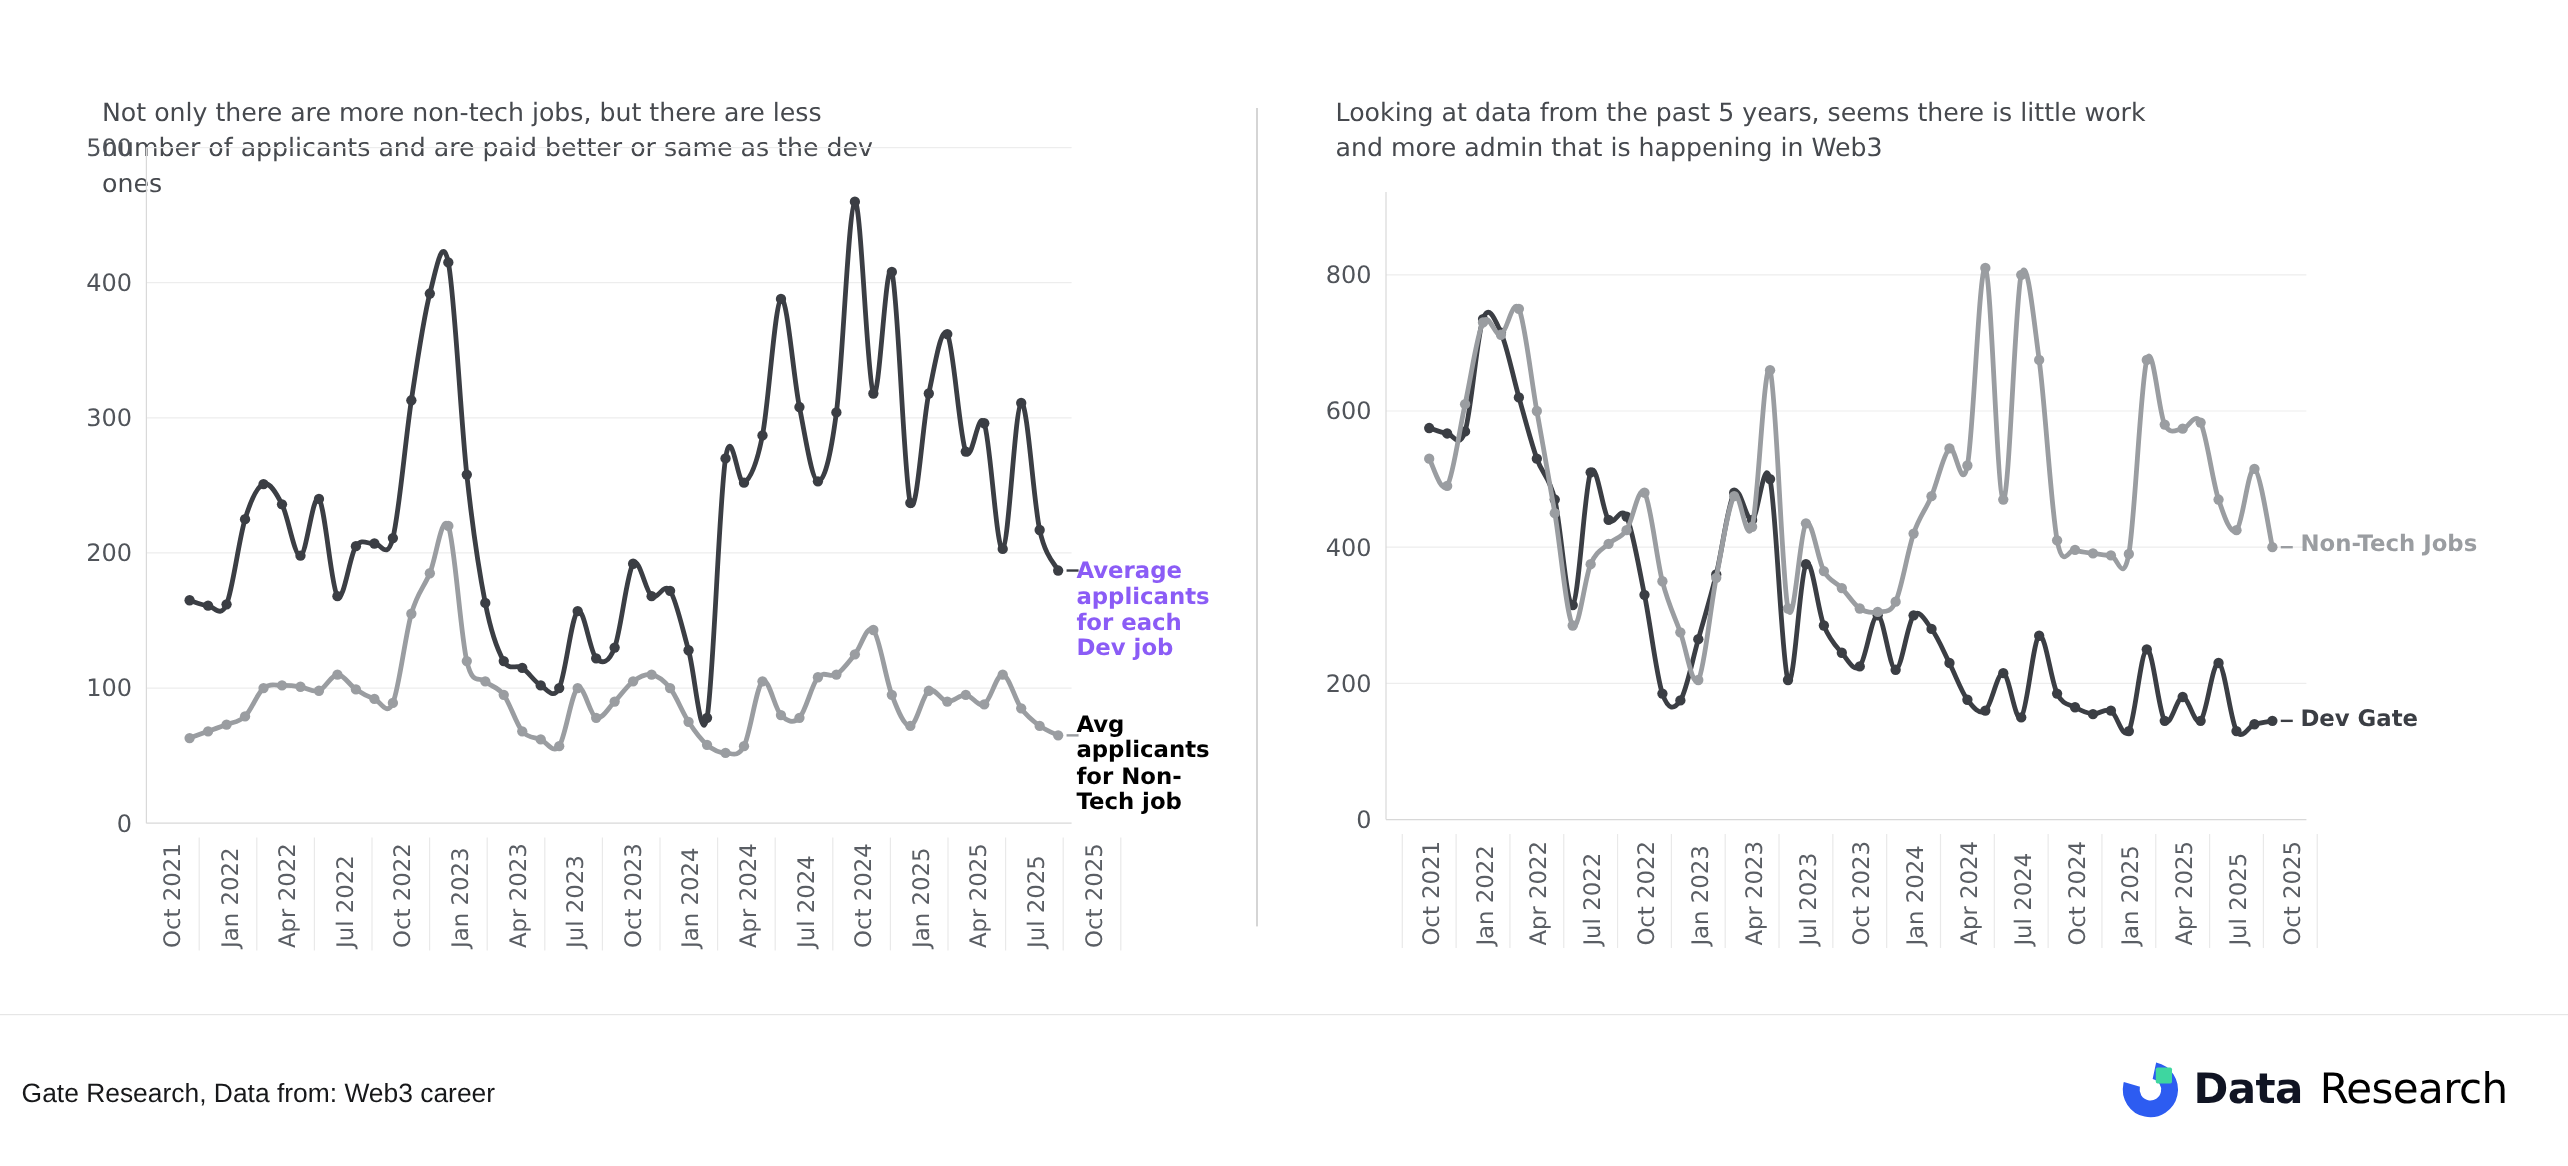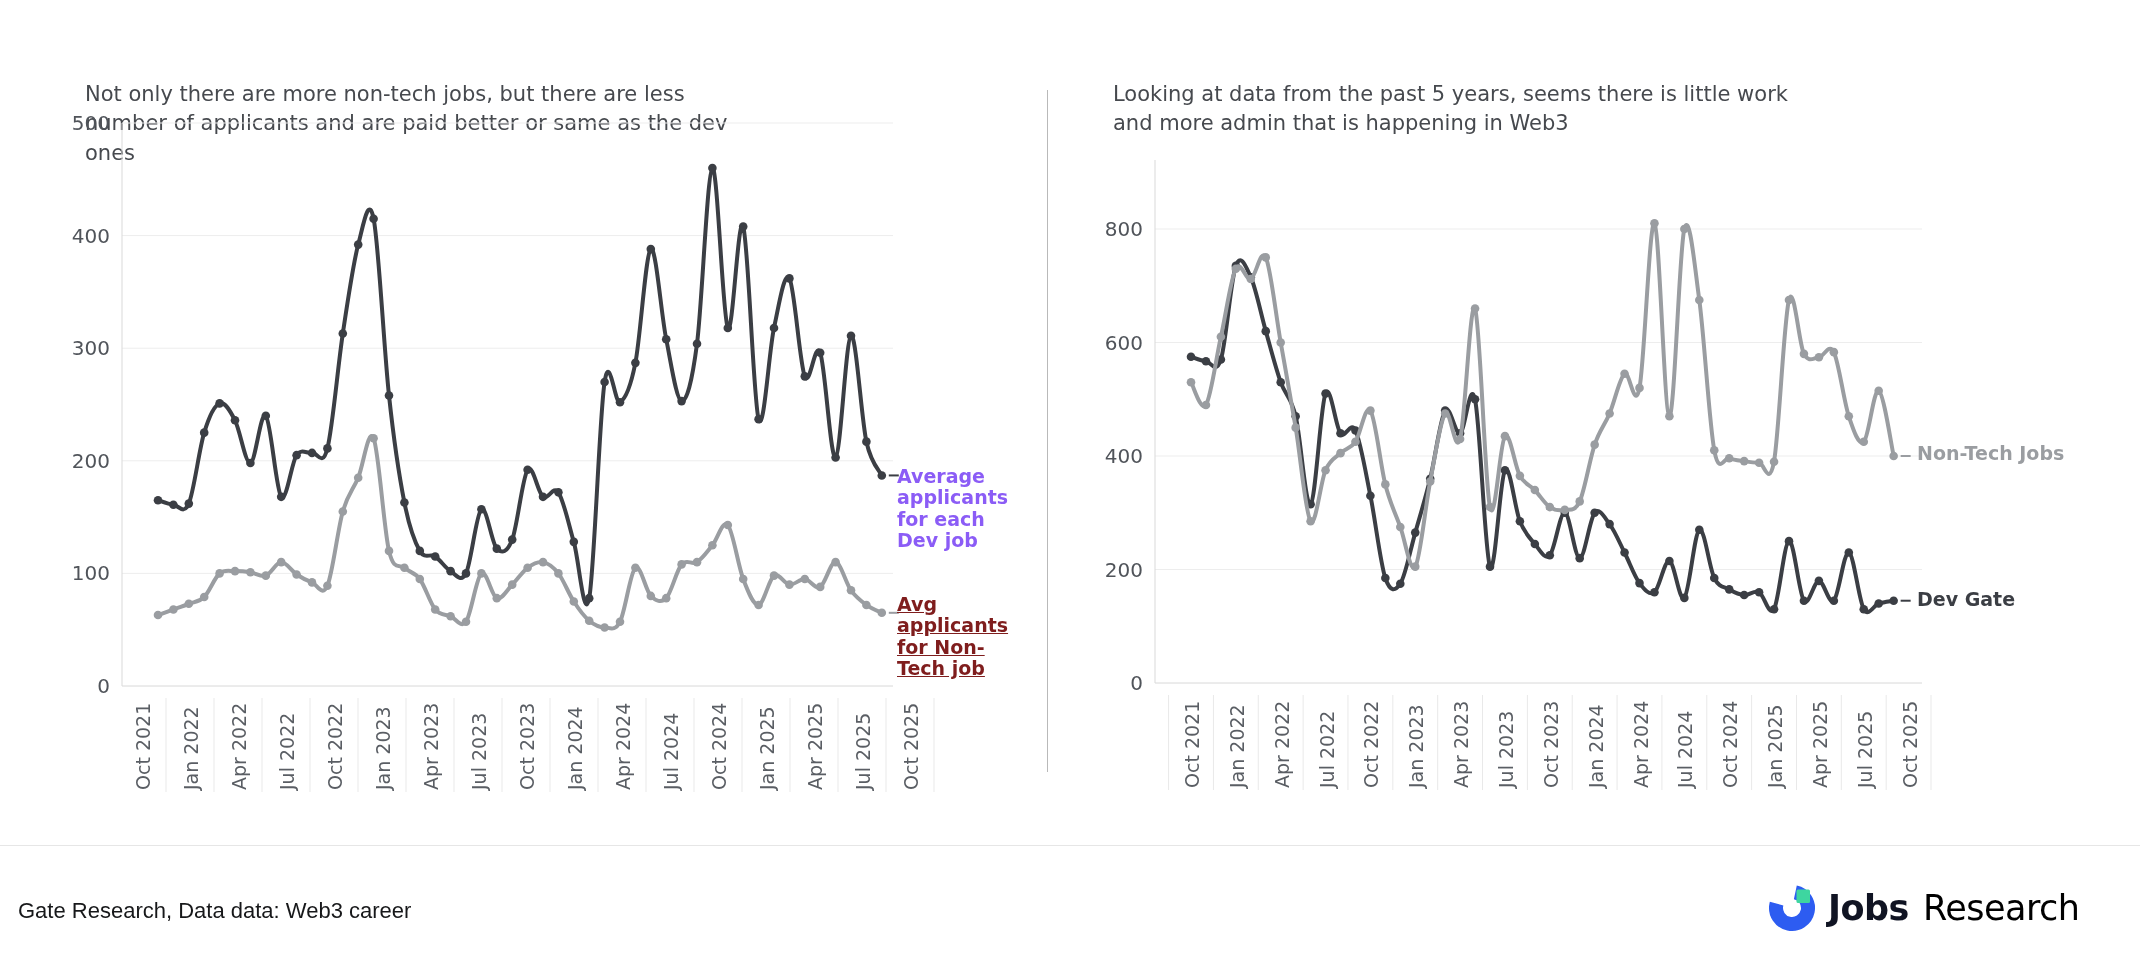--- a/index.html
+++ b/index.html
@@ -6,21 +6,21 @@
   #page{position:relative;width:2140px;height:972px;background:#ffffff;overflow:hidden;
         font-family:"DejaVu Sans",sans-serif;}
   .chart-title{position:absolute;top:80px;font-size:21px;line-height:1.4;color:#46494e;
                font-family:"DejaVu Sans",sans-serif;}
   #title-left{left:85px;width:670px;}
   #title-right{left:1113px;width:690px;}
   #charts-svg{position:absolute;left:0;top:0;}
   .series-label{position:absolute;font-size:19px;font-weight:bold;line-height:1.12;
                 font-family:"DejaVu Sans",sans-serif;}
   #lbl-dev-left{left:897px;top:466px;width:130px;color:#8b5cf6;}
-  #lbl-nontech-left{left:897px;top:594px;width:132px;color:#7f1d1d;text-decoration:underline;}
+  #lbl-nontech-left{left:897px;top:594px;width:132px;color:#000000;}
   #lbl-nontech-right{left:1917px;top:443px;white-space:nowrap;color:#9a9da1;text-align:right;}
   #lbl-dev-right{left:1917px;top:589px;white-space:nowrap;color:#3b3e44;}
   #panel-divider{position:absolute;left:1047px;top:90px;width:1px;height:682px;background:#b9b9b9;}
   #footer-divider{position:absolute;left:0;top:845px;width:2140px;height:1px;background:#e6e6e6;}
   #footer-source{position:absolute;left:18px;top:898px;font-size:22px;color:#17181a;
                  font-family:"Liberation Sans",sans-serif;}
   #logo{position:absolute;left:1768px;top:884px;display:flex;align-items:center;gap:12px;}
   #logo .word{font-size:35px;letter-spacing:-0.5px;font-family:"DejaVu Sans",sans-serif;}
   #logo-gate{font-weight:800;color:#101423;}
   #logo-research{font-weight:400;color:#000000;margin-left:2px;}
@@ -336,26 +336,26 @@
 
   <div id="panel-divider"></div>
 
   <div id="lbl-dev-left" class="series-label">Average applicants for each Dev job</div>
   <div id="lbl-nontech-left" class="series-label">Avg applicants for Non-Tech job</div>
   <div id="lbl-nontech-right" class="series-label">Non-Tech Jobs</div>
   <div id="lbl-dev-right" class="series-label">Dev Gate</div>
 
   <div id="footer-divider"></div>
 
-  <div id="footer-source">Gate Research, Data data: Web3 career</div>
+  <div id="footer-source">Gate Research, Data from: Web3 career</div>
 
   <div id="logo">
     <svg width="48" height="48" viewBox="0 0 48 48">
       <g transform="rotate(-78 24 24)">
         <circle cx="24" cy="24" r="16" fill="none" stroke="#2d5cf1" stroke-width="14" stroke-dasharray="76 25"></circle>
       </g>
       <rect x="28.5" y="5.5" width="13.5" height="13.5" rx="1.5" fill="#3ed6a0"></rect>
     </svg>
-    <span class="word" id="logo-gate">Jobs</span>
+    <span class="word" id="logo-gate">Data</span>
     <span class="word" id="logo-research">Research</span>
   </div>
 
 </div>
 
 </body></html>

